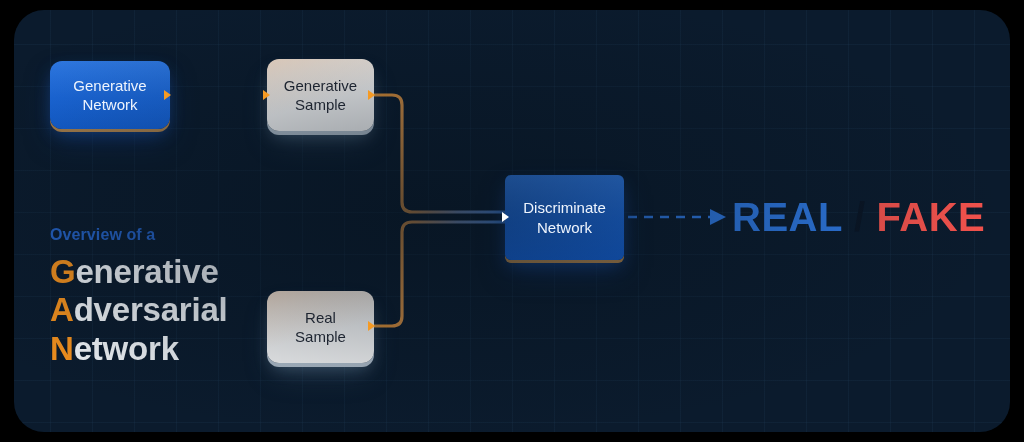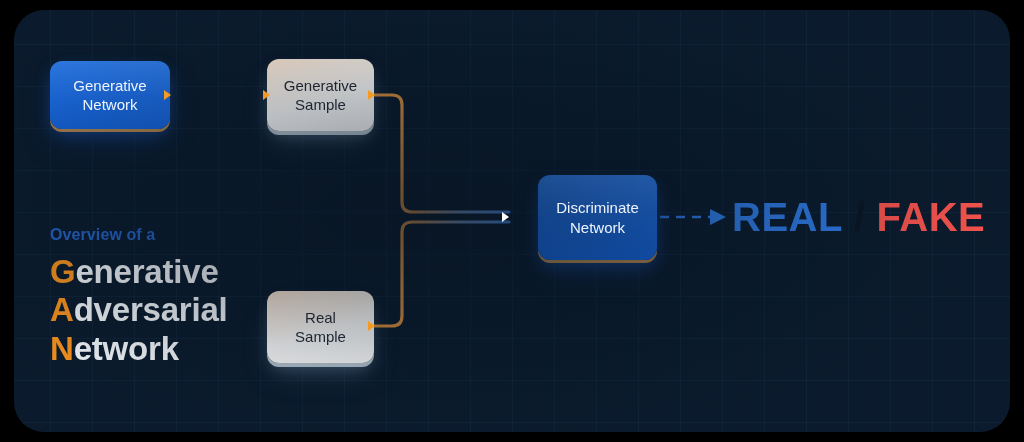--- a/index.html
+++ b/index.html
@@ -197,21 +197,21 @@
     <div class="port port-orange" style="left:354px; top:80px;"></div>
 
     <div class="node node-cream" style="left:253px; top:281px; width:107px; height:72px;">
       <div class="label">
         <span>Real</span><br>
         <span>Sample</span>
       </div>
     </div>
     <div class="port port-orange" style="left:354px; top:311px;"></div>
 
-    <div class="node node-blue" style="left:524px; top:165px; width:119px; height:85px;">
+    <div class="node node-blue" style="left:491px; top:165px; width:119px; height:85px;border-radius:6px;">
       <div class="label">
         <span>Discriminate</span><br>
         <span>Network</span>
       </div>
     </div>
     <div class="port port-white" style="left:488px; top:202px;"></div>
 
     <div id="titleblock">
       <div id="overline">Overview of a</div>
 

